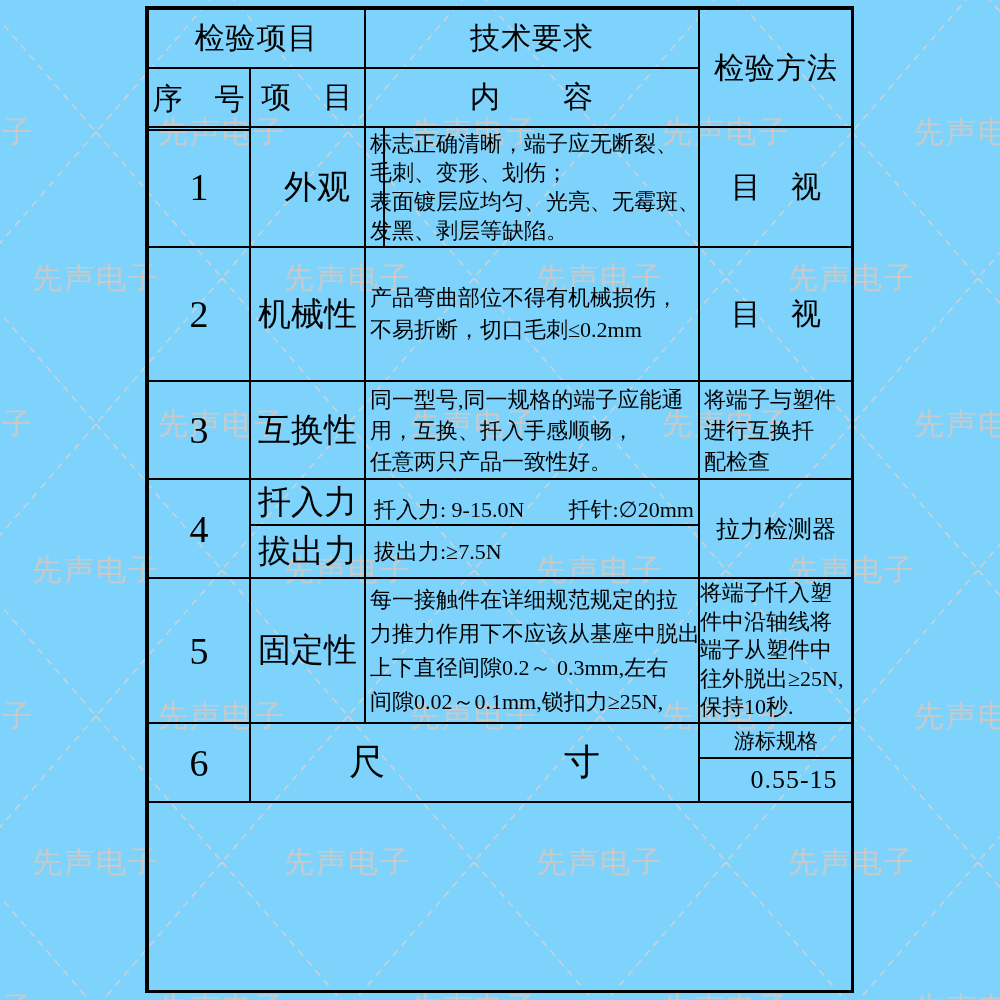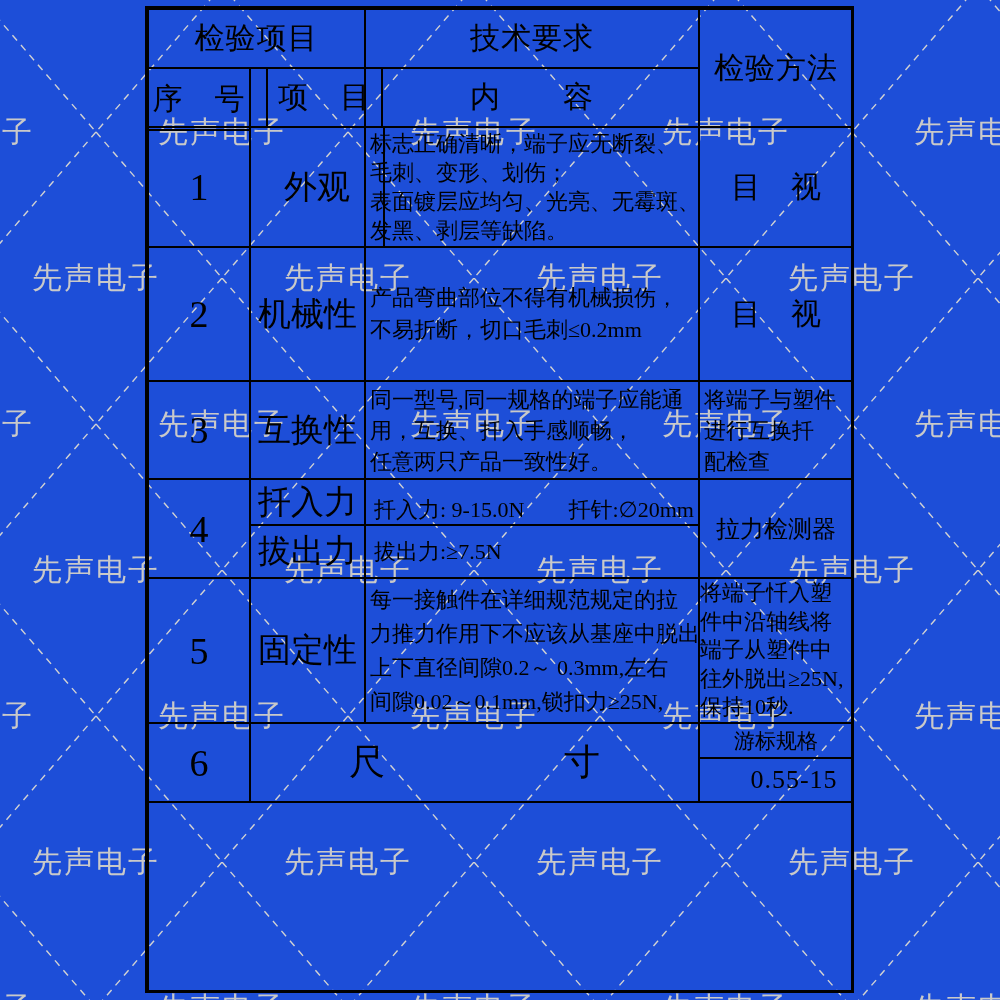--- a/index.html
+++ b/index.html
@@ -1,17 +1,17 @@
 <!DOCTYPE html>
 <html><head>
 <meta charset="utf-8">
 <style>
   html,body{margin:0;padding:0;background:#ffffff;}
   #page{
-    position:relative;width:1000px;height:1000px;background:#1d4ed8;overflow:hidden;
+    position:relative;width:1000px;height:1000px;background:#7dd3fc;overflow:hidden;
     font-family:"Liberation Serif","DejaVu Serif",serif;color:#000;
   }
   #wm-layer{position:absolute;left:0;top:0;width:1000px;height:1000px;}
   .cell{
     position:absolute;box-sizing:border-box;border:2px solid #000;background:transparent;
     display:flex;align-items:center;justify-content:center;z-index:2;
   }
   #frame{
     position:absolute;box-sizing:border-box;border:3px solid #000;background:transparent;
     left:145px;top:6px;width:709px;height:987px;z-index:3;pointer-events:none;
@@ -53,21 +53,21 @@
         </g>
       </pattern>
     </defs>
     <rect x="0" y="0" width="1000" height="1000" fill="url(#wmp)"></rect>
   </svg>
 
   <div class="cell hdr" style="left:147px;top:8px;width:219px;height:61px;">检验项目</div>
   <div class="cell hdr" style="left:364px;top:8px;width:336px;height:61px;">技术要求</div>
   <div class="cell hdr" style="left:698px;top:8px;width:156px;height:120px;">检验方法</div>
   <div class="cell hdr" style="left:147px;top:67px;width:104px;height:64px;">序　号</div>
-  <div class="cell hdr" style="left:249px;top:67px;width:117px;height:61px;margin-left:17px;">项　目</div>
+  <div class="cell hdr" style="left:249px;top:67px;width:117px;height:61px;">项　目</div>
   <div class="cell hdr" style="left:364px;top:67px;width:336px;height:61px;">内　　容</div>
 
   <div class="cell num" style="left:147px;top:126px;width:104px;height:122px;">1</div>
   <div class="cell itm" style="left:249px;top:126px;width:136px;height:122px;">外观</div>
   <div class="cell" style="left:364px;top:126px;width:336px;height:122px;">
     <div class="lines lh29">
       <div class="ln">标志正确清晰，端子应无断裂、</div>
       <div class="ln">毛刺、变形、划伤；</div>
       <div class="ln">表面镀层应均匀、光亮、无霉斑、</div>
       <div class="ln">发黑、剥层等缺陷。</div>

